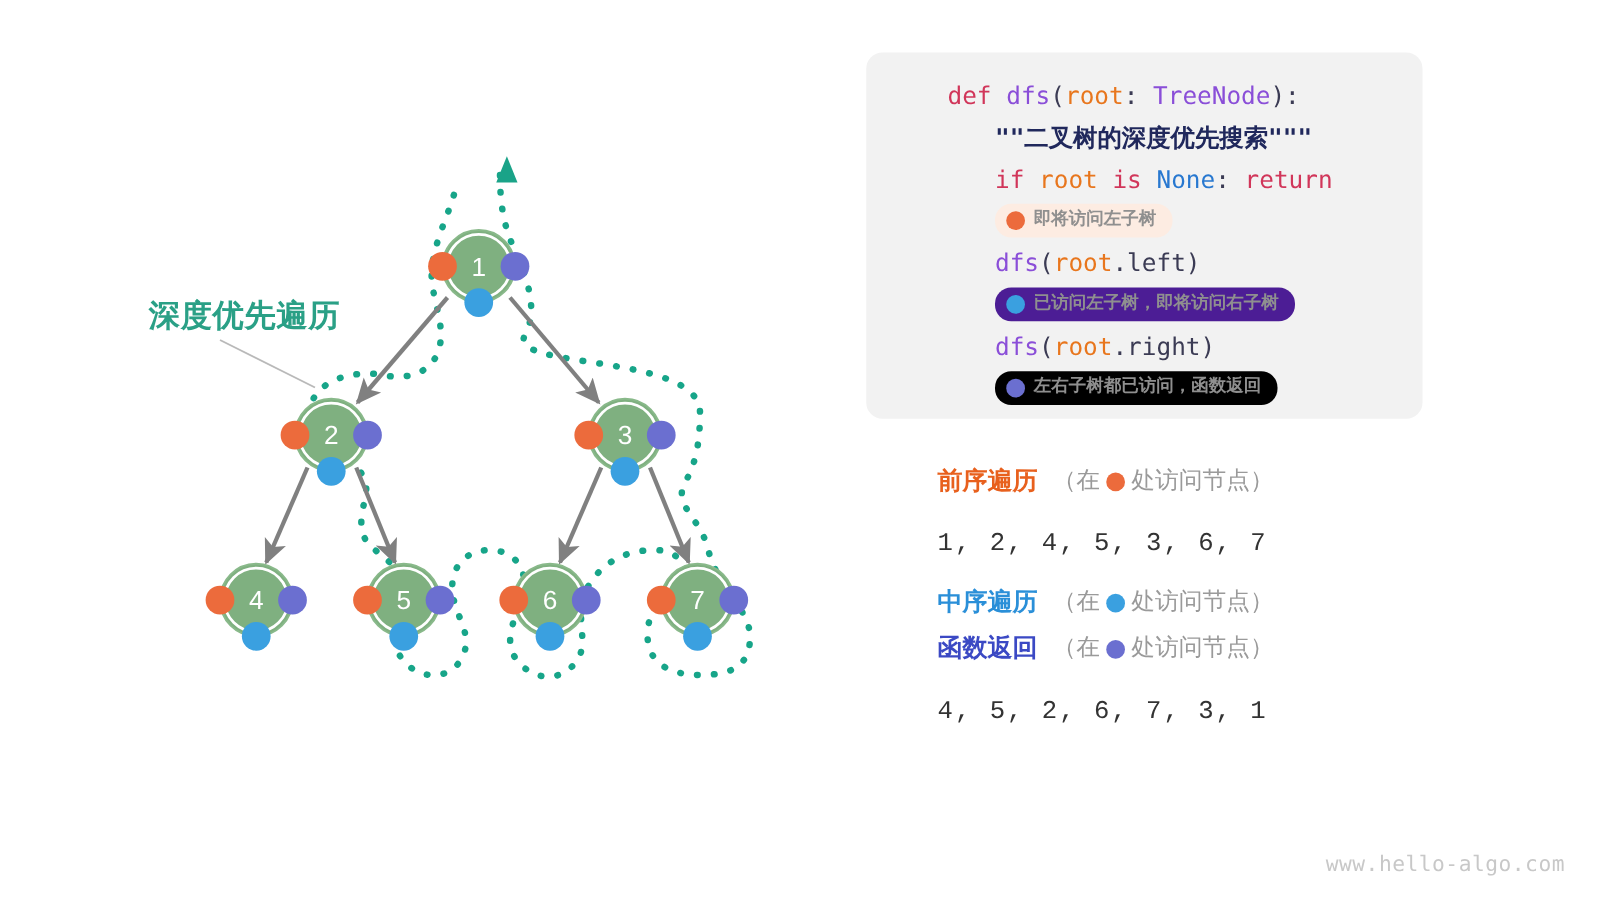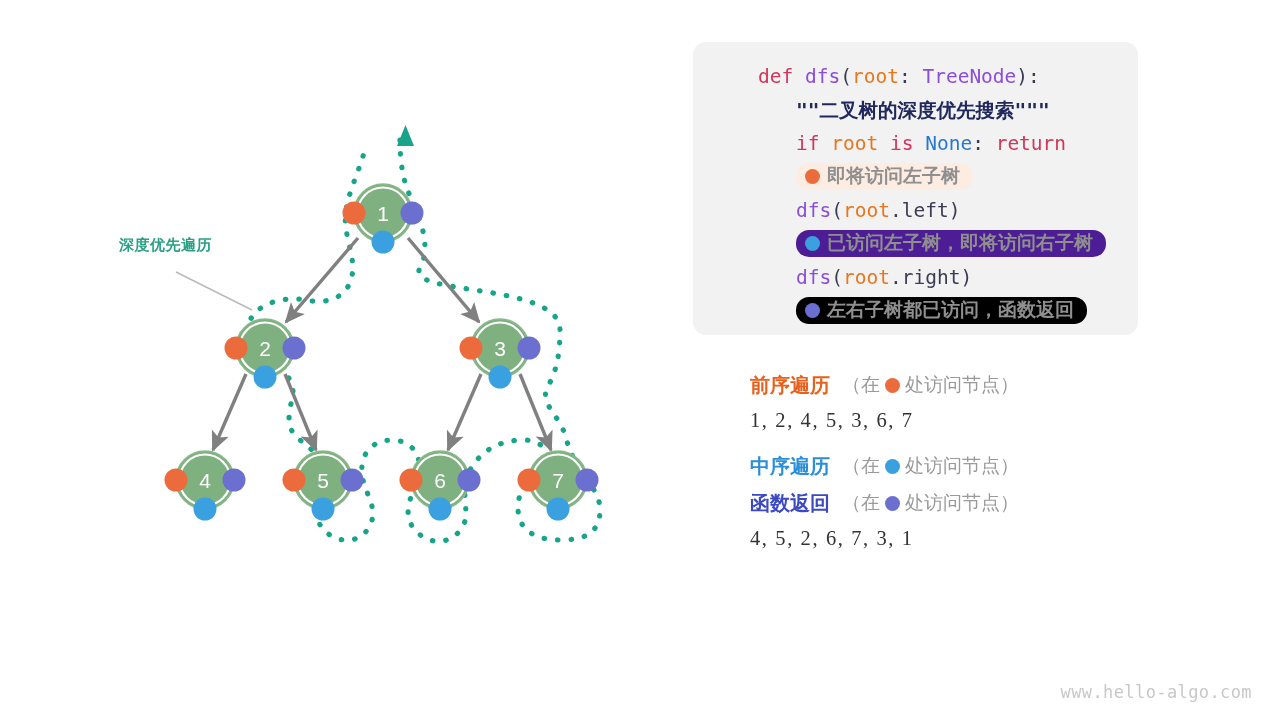--- a/index.html
+++ b/index.html
@@ -54,22 +54,22 @@
   .none { color: #2878d0; }
   .punc { color: #3b3b54; }
   .doc  { color: #20285c; font-weight: bold; }
 
   .pill {
     display: inline-flex;
     align-items: center;
     gap: 7px;
     border-radius: 13px;
     padding: 2px 13px 3px 9px;
-    font-family: Liberation Serif, serif;
-    font-size: 19px;
+    font-family: Liberation Mono, monospace;
+    font-size: 14px;
     font-weight: bold;
     color: #8f8f8f;
     line-height: 22px;
   }
   .pill .dot {
     width: 15px; height: 15px;
     border-radius: 50%;
     flex: 0 0 auto;
   }
   .pill-orange { background: #fdece2; }
@@ -111,26 +111,27 @@
   .trav-note .dot {
     width: 15px; height: 15px;
     border-radius: 50%;
     display: inline-block;
   }
   .dot-orange { background: #ec6b3c; }
   .dot-blue   { background: #3aa0e0; }
   .dot-indigo { background: #6b6fd0; }
 
   .trav-seq {
-    font-family: Liberation Serif, serif;
+    font-family: Liberation Mono, monospace;
     font-size: 20.5px;
     color: #333333;
     line-height: 36px;
     letter-spacing: 1.6px;
     margin-bottom: 11px;
+    margin-top: 16px;
   }
 
   
   #watermark {
     position: absolute;
     right: 28px; bottom: 18px;
     font-family: "DejaVu Sans Mono", monospace;
     font-size: 17px;
     color: #c8c8c8;
     letter-spacing: 0.4px;
@@ -250,21 +251,21 @@
           <circle cx="529" cy="480" r="11.5" fill="#ec6b3c"></circle>
           <circle cx="558" cy="509" r="11.5" fill="#3aa0e0"></circle>
           <circle cx="587" cy="480" r="11.5" fill="#6b6fd0"></circle>
           <text x="558" y="487.5" text-anchor="middle" class="node-label">7</text>
         </g>
       </g>
 
     <line x1="176" y1="272" x2="252" y2="310" stroke="#b9b9b9" stroke-width="1.5"></line>
   </svg>
 
-  <div style="position:absolute; left:119px; top:236px; font-size:15px;
+  <div style="position:absolute; left:119px; top:236px; font-size:25px;
               font-weight:bold; color:#2aa086; letter-spacing:0.5px;">深度优先遍历</div>
 </div>
 
 <div id="code-panel">
 
   <div class="code-line"><span class="kw">def</span> <span class="fn">dfs</span><span class="punc">(</span><span class="var">root</span><span class="punc">: </span><span class="typ">TreeNode</span><span class="punc">)</span><span class="punc">:</span></div>
 
   <div class="code-line"><span class="code-indent"></span><span class="doc">""二叉树的深度优先搜索"""</span></div>
 
   <div class="code-line"><span class="code-indent"></span><span class="kw">if</span> <span class="var">root</span> <span class="kw">is</span> <span class="none">None</span><span class="punc">: </span><span class="kw">return</span></div>

